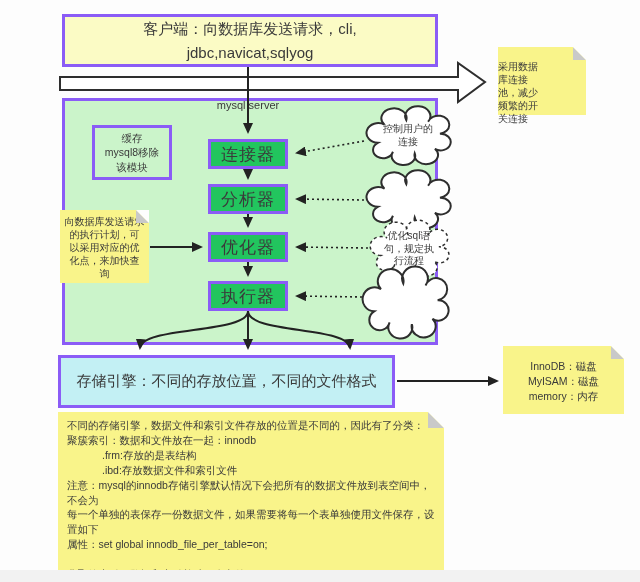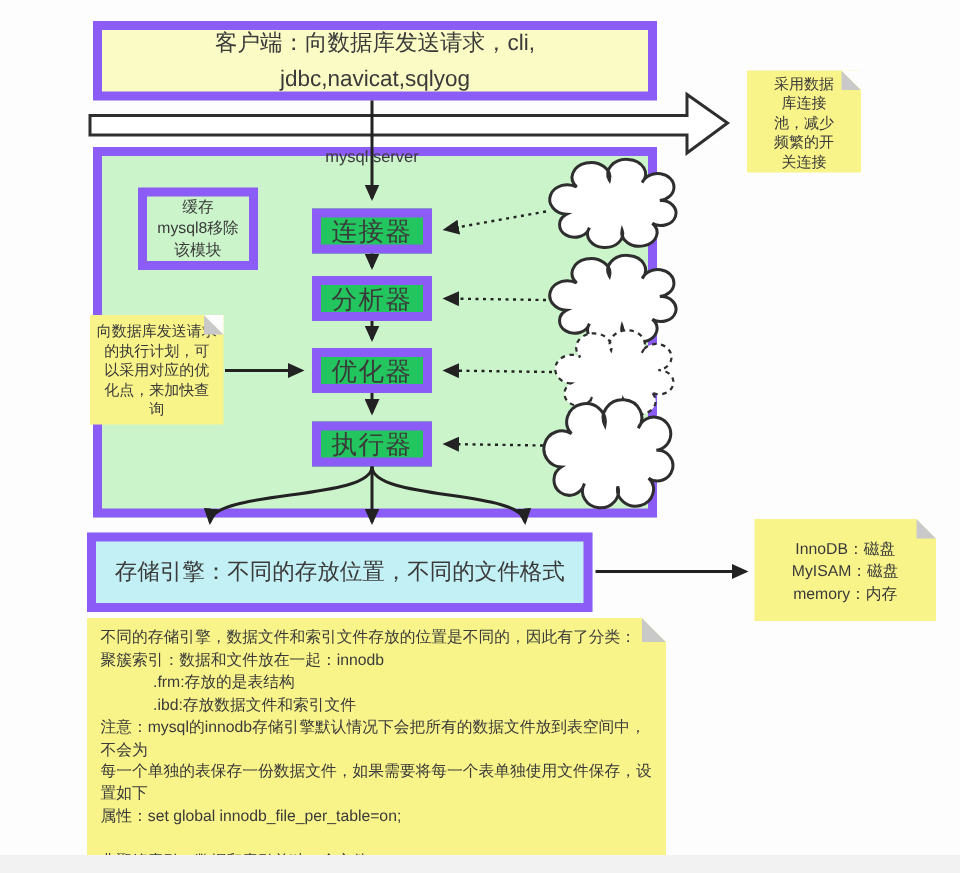--- a/index.html
+++ b/index.html
@@ -2,21 +2,21 @@
 <html><head>
 <meta charset="utf-8">
 <style>
   html,body{margin:0;padding:0;}
   body{
     width:640px;height:582px;position:relative;background:#fdfdfd;
     font-family:"Liberation Sans","DejaVu Sans",sans-serif;color:#3a3a3a;
     overflow:hidden;
   }
   .abs{position:absolute;box-sizing:border-box;}
-  .bordered{border:6px solid #8b5cf6;}
+  .bordered{border:3px solid #8b5cf6;}
   .center-text{display:flex;align-items:center;justify-content:center;text-align:center;}
 
   
   .client-box{
     left:62px;top:14px;width:376px;height:53px;
     background:#fbfbc5;font-size:15px;line-height:1.55;white-space:pre-line;
   }
 
   
   .server-box{left:62px;top:98px;width:376px;height:247px;background:#cbf4ca;}
@@ -47,22 +47,22 @@
   .sticky{background:#f9f48a;}
   .sticky::before{ 
     content:'';position:absolute;top:0;right:0;width:0;height:0;
     border-bottom:13px solid #c9c9c9;border-right:13px solid transparent;
   }
   .sticky::after{ 
     content:'';position:absolute;top:0;right:0;width:0;height:0;
     border-top:13px solid #fdfdfd;border-left:13px solid transparent;
   }
   .note-pool{
-    left:498px;top:47px;width:76px;height:68px;
-    font-size:10px;line-height:13px;text-align:center;white-space:pre-line;padding-top:3px;
+    left:498px;top:47px;width:88px;height:68px;
+    font-size:10px;line-height:13px;text-align:left;white-space:pre-line;padding-top:13px;
   }
   .note-tip{
     left:60px;top:210px;width:89px;height:73px;
     font-size:10px;line-height:13px;text-align:center;white-space:pre-line;padding-top:5px;
   }
   .note-engines{
     left:503px;top:346px;width:121px;height:68px;
     font-size:10.5px;line-height:15px;text-align:center;white-space:pre-line;padding-top:13px;
   }
   .note-detail{
@@ -126,30 +126,35 @@
   <path d="M364,141 L297,153" stroke="#222" stroke-width="1.6" fill="none" stroke-dasharray="2 3" marker-end="url(#ah)"></path>
   <path d="M364,200 L297,199" stroke="#222" stroke-width="1.6" fill="none" stroke-dasharray="2 3" marker-end="url(#ah)"></path>
   <path d="M368,248 L297,247" stroke="#222" stroke-width="1.6" fill="none" stroke-dasharray="2 3" marker-end="url(#ah)"></path>
   <path d="M362,297 L297,296" stroke="#222" stroke-width="1.6" fill="none" stroke-dasharray="2 3" marker-end="url(#ah)"></path>
 </svg>
 
 <div class="abs cloud cloud-0">
   <svg viewBox="0 0 112 82" preserveAspectRatio="none">
     <path d="M20,50 a14,13 0 1 1 8,-24 a15,13 0 1 1 26,-6 a15,13 0 1 1 26,2 a13,12 0 1 1 14,16 a12,11 0 1 1 -6,20 a14,12 0 1 1 -24,6 a14,12 0 1 1 -26,-2 a12,11 0 1 1 -18,-12 z" fill="#ffffff" stroke="#2e2e2e" stroke-width="2" vector-effect="non-scaling-stroke"></path>
   </svg>
+  <div class="cloud-text">控制用户的
+连接</div>
 </div>
 <div class="abs cloud cloud-1">
   <svg viewBox="0 0 112 82" preserveAspectRatio="none">
     <path d="M20,50 a14,13 0 1 1 8,-24 a15,13 0 1 1 26,-6 a15,13 0 1 1 26,2 a13,12 0 1 1 14,16 a12,11 0 1 1 -6,20 a14,12 0 1 1 -24,6 a14,12 0 1 1 -26,-2 a12,11 0 1 1 -18,-12 z" fill="#ffffff" stroke="#2e2e2e" stroke-width="2" vector-effect="non-scaling-stroke"></path>
   </svg>
 </div>
 <div class="abs cloud cloud-2">
   <svg viewBox="0 0 112 82" preserveAspectRatio="none">
     <path d="M20,50 a14,13 0 1 1 8,-24 a15,13 0 1 1 26,-6 a15,13 0 1 1 26,2 a13,12 0 1 1 14,16 a12,11 0 1 1 -6,20 a14,12 0 1 1 -24,6 a14,12 0 1 1 -26,-2 a12,11 0 1 1 -18,-12 z" fill="#ffffff" stroke="#2e2e2e" stroke-width="1.5" stroke-dasharray="3 3" vector-effect="non-scaling-stroke"></path>
   </svg>
+  <div class="cloud-text">优化sql语
+句，规定执
+行流程</div>
 </div>
 <div class="abs cloud cloud-3">
   <svg viewBox="0 0 112 82" preserveAspectRatio="none">
     <path d="M20,50 a14,13 0 1 1 8,-24 a15,13 0 1 1 26,-6 a15,13 0 1 1 26,2 a13,12 0 1 1 14,16 a12,11 0 1 1 -6,20 a14,12 0 1 1 -24,6 a14,12 0 1 1 -26,-2 a12,11 0 1 1 -18,-12 z" fill="#ffffff" stroke="#2e2e2e" stroke-width="2" vector-effect="non-scaling-stroke"></path>
   </svg>
 </div>
 
 <div class="abs sticky note-pool">采用数据
 库连接
 池，减少

